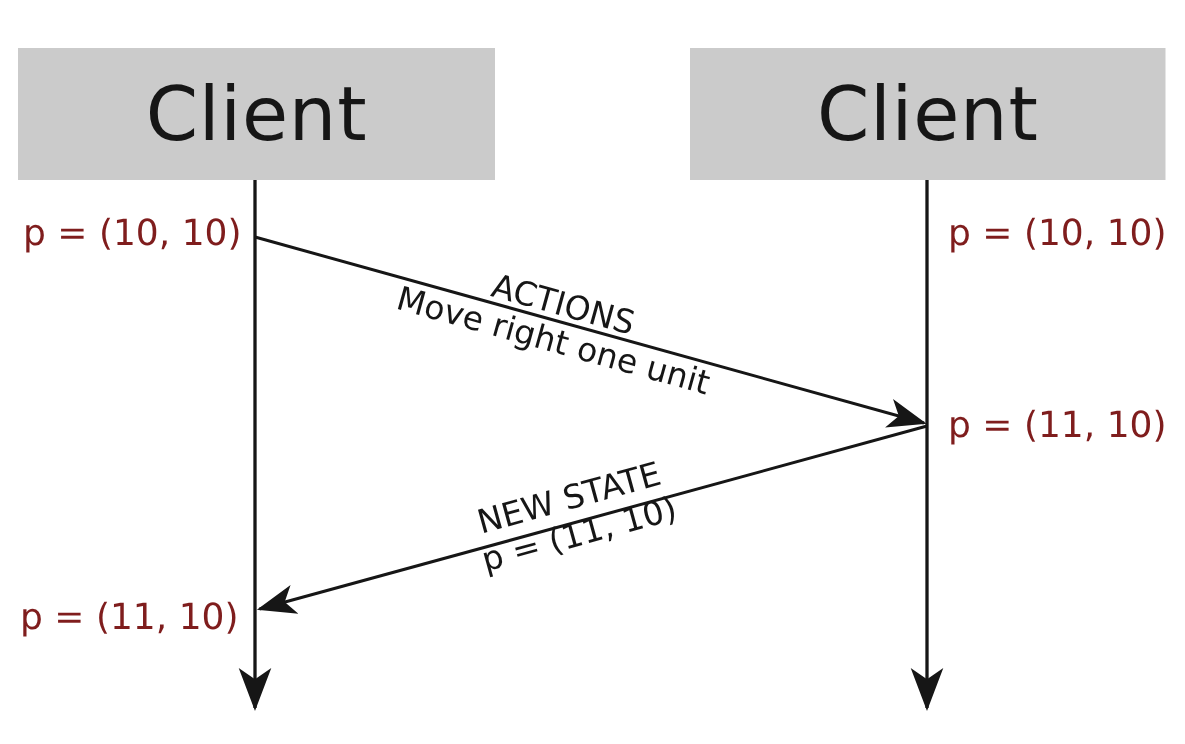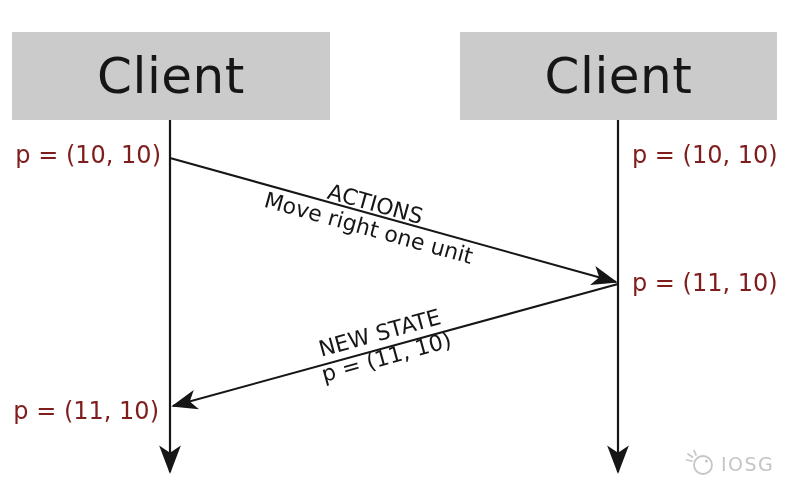--- a/index.html
+++ b/index.html
@@ -107,24 +107,14 @@
 
   <div class="msg-label actions">
     <div>ACTIONS</div>
     <div>Move right one unit</div>
   </div>
   <div class="msg-label newstate">
     <div>NEW STATE</div>
     <div>p = (11, 10)</div>
   </div>
 
-  <div class="watermark">
-    <span>
-      <svg width="33" height="30" viewBox="0 0 33 30" xmlns="http://www.w3.org/2000/svg">
-        <circle cx="20" cy="18" r="9" fill="none" stroke="#c5c5c5" stroke-width="1.8"></circle>
-        <circle cx="23.5" cy="14" r="1.5" fill="#c5c5c5"></circle>
-        <path d="M5 7 l4.5 3 M3.5 13 l5.5 1 M11 3.5 l2 4.5" stroke="#c5c5c5" stroke-width="1.7" fill="none" stroke-linecap="round"></path>
-      </svg>
-    </span>
-    <span class="watermark-text">IOSG</span>
-  </div>
 
 </div>
 
 </body></html>

